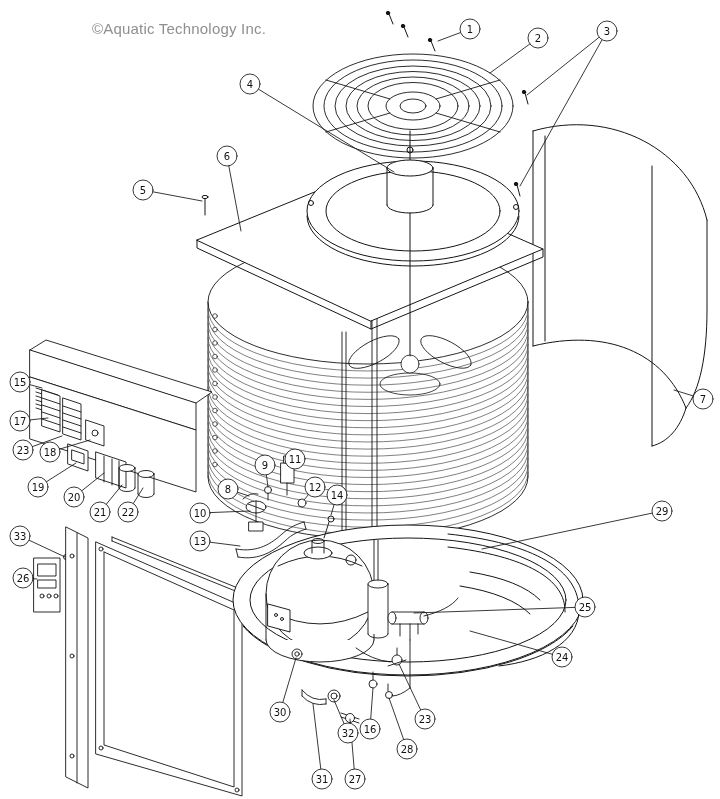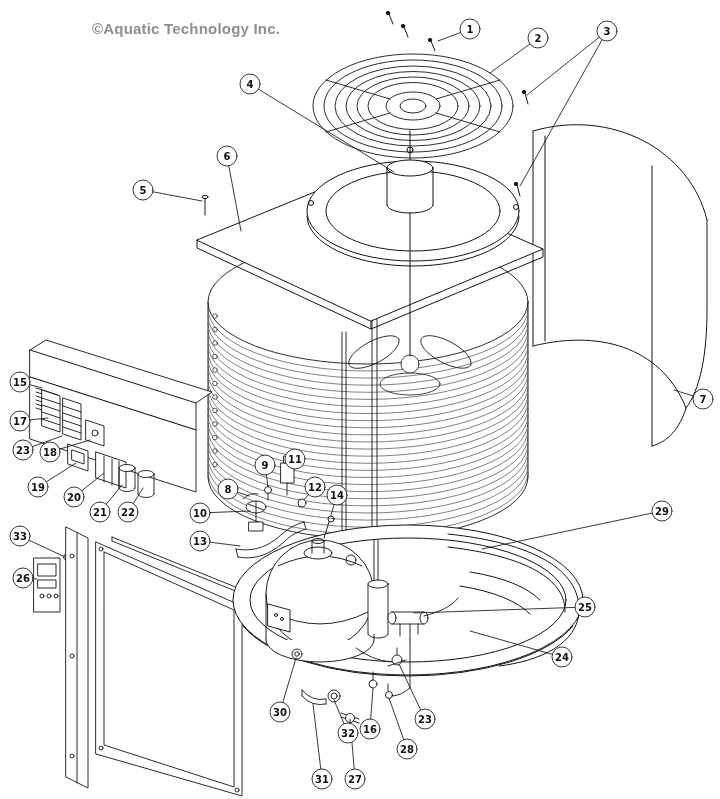--- a/index.html
+++ b/index.html
@@ -1,19 +1,18 @@
 <!DOCTYPE html>
 <html><head>
 <meta charset="utf-8">
 <style>
   html,body{margin:0;padding:0;background:#fff;}
   .stage{
     position:relative;width:720px;height:799px;background:#ffffff;overflow:hidden;
     font-family:"Liberation Sans", sans-serif;
-    font-weight:bold;
   }
   .stage svg{position:absolute;left:0;top:0;}
   .watermark{
     position:absolute;left:92px;top:20px;
     font-size:15px;letter-spacing:.2px;color:#8f8f8f;
     user-select:none;white-space:nowrap;
   }
 </style>
 </head>
 <body>

